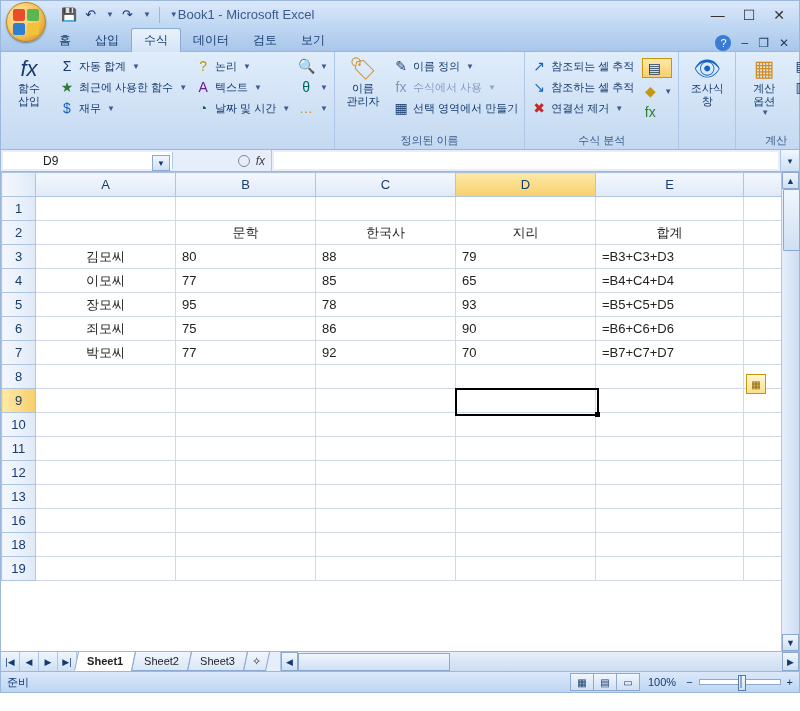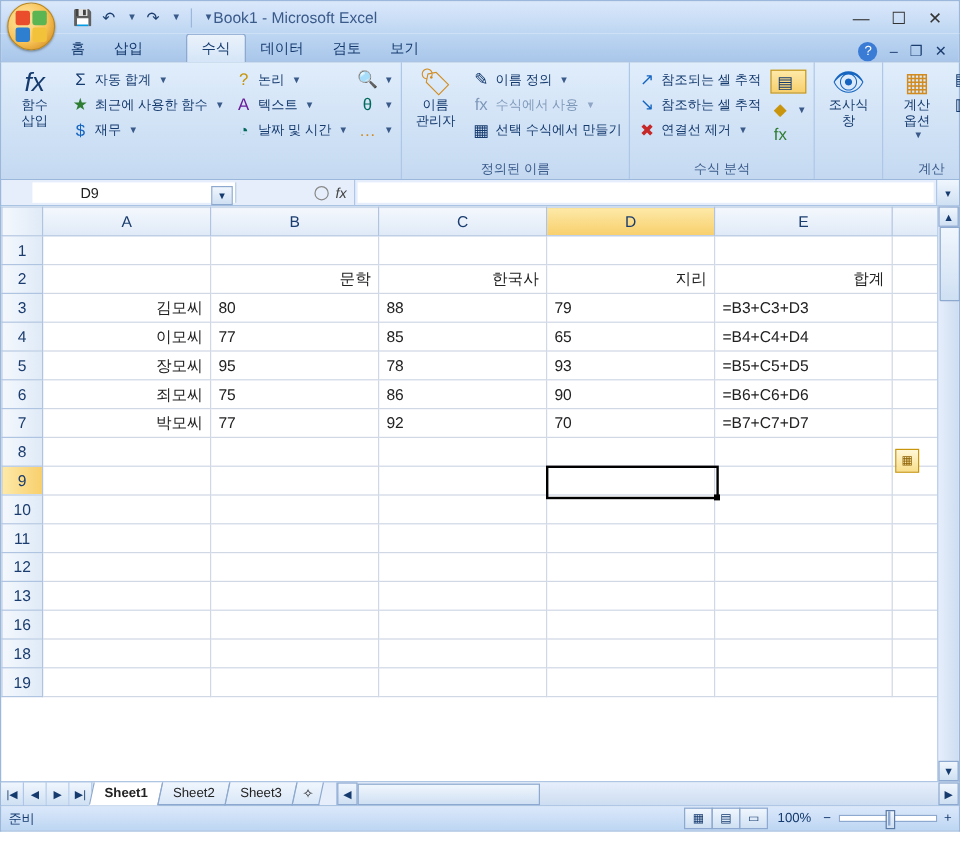--- a/index.html
+++ b/index.html
@@ -86,21 +86,20 @@
     cursor: pointer;
     font-size: 12px;
     position: relative;
     bottom: -1px;
   }
   .tab.active {
     background: linear-gradient(#eaf2fb, #d4e5f7);
     border: 1px solid #8ea9cf;
     border-bottom: none;
     border-radius: 3px 3px 0 0;
-    margin-left: 24px;
   }
   .tabs-right {
     margin-left: auto;
     display: flex;
     gap: 10px;
     padding-right: 10px;
     color: #1a3c6e;
     align-items: center;
   }
   
@@ -162,21 +161,20 @@
   .smallbtn .gly { width: 16px; text-align: center; font-size: 14px; }
   .dd { font-size: 8px; color:#3a5a8a; margin-left:2px; }
   
   .fxbar {
     display: flex;
     height: 22px;
     border: 1px solid #9bb8dc;
     border-top: none;
     background: #e6eefb;
     box-sizing: border-box;
-    padding-left: 24px;
   }
   .namebox-wrap {
     width: 170px;
     display: flex;
     align-items: center;
     border-right: 1px solid #aec7e8;
     background: #fff;
     margin: 2px;
     padding-left: 40px;
     position: relative;
@@ -249,21 +247,21 @@
     border:1px solid #aec4e0;
   }
   .sheet .rowhdr {
     background: linear-gradient(90deg,#f4f8fd,#dfeaf7);
     color:#1a3c6e;
     text-align:center;
     border:1px solid #aec4e0;
     width:34px;
   }
   .sheet td { text-align: left; }
-  .sheet td.center { text-align: right; }
+  .sheet td.center { text-align: center; }
   .sheet .rowhdr.active { background:linear-gradient(90deg,#fde9a8,#f8cf6b); }
   .sheet thead th.active { background:linear-gradient(#fde9a8,#f8cf6b); }
   .selected-cell {
     position:absolute;
     border:2px solid #000;
     background:transparent;
     pointer-events:none;
   }
   .selected-cell::after{
     content:"";
@@ -511,21 +509,21 @@
             <span>이름 정의</span>
             <span class="dd">▼</span>
           </div>
         <div class="smallbtn" style="opacity:.45;">
             <span class="gly">fx</span>
             <span>수식에서 사용</span>
             <span class="dd">▼</span>
           </div>
         <div class="smallbtn">
             <span class="gly">▦</span>
-            <span>선택 수식에서 만들기</span>
+            <span>선택 영역에서 만들기</span>
           </div>
       </div>
     </div>
     <div class="group-label">정의된 이름</div>
   </div>
 
   <div class="group">
     <div class="group-body">
       <div class="stack">
         <div class="smallbtn">

